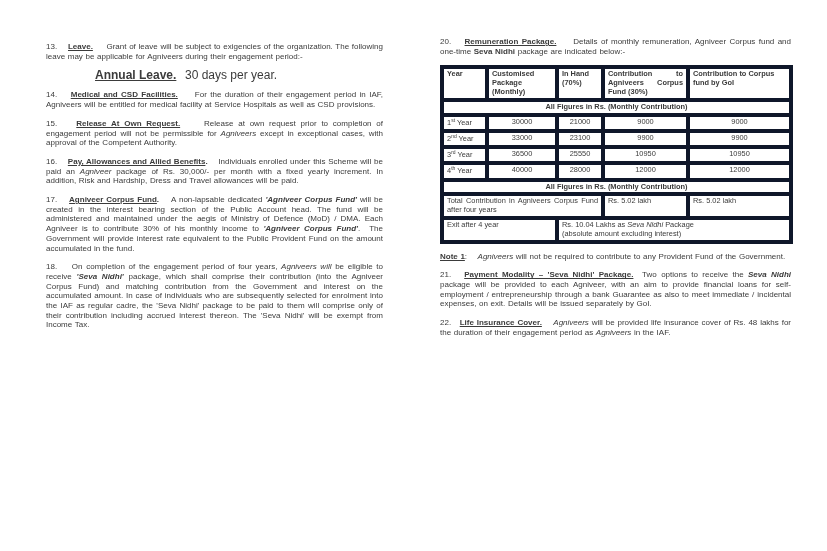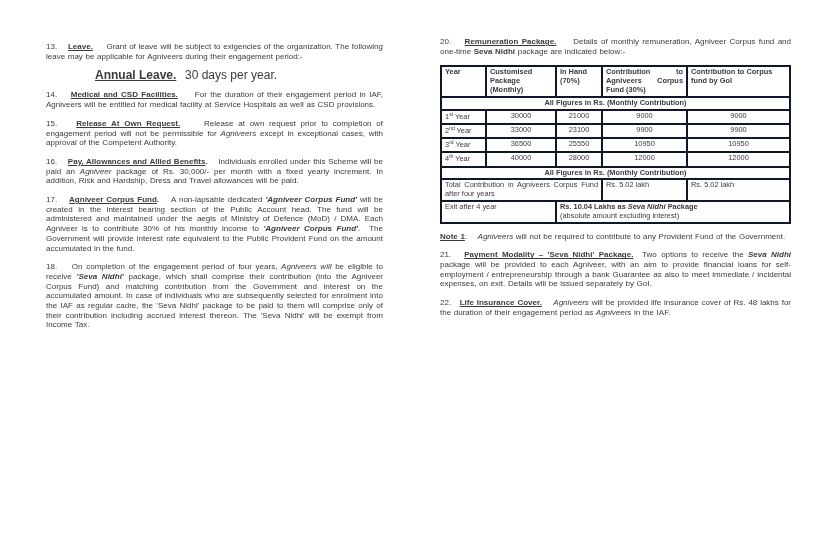--- a/index.html
+++ b/index.html
@@ -24,29 +24,29 @@
 
   .leave-list { margin:0 0 10px 49px; font-size:12px; line-height:10px; }
   .leave-row { display:flex; }
   .leave-label { font-weight:bold; text-decoration:underline; width:90px; flex:none; }
 
   table.remun {
     width:100%; border-collapse:collapse; table-layout:fixed;
     margin:1px 0 8px 0; font-size:7.4px; line-height:8.8px;
   }
   .remun th, .remun td {
-    border:2px solid #0f172a; padding:1px 3px; vertical-align:top;
+    border:4px solid #0f172a; padding:1px 3px; vertical-align:top;
   }
   .remun th { text-align:left; font-weight:bold; }
   .remun th.just { text-align:justify; }
   .remun td.num { text-align:center; }
   .remun td.subhead { text-align:center; font-weight:bold; }
   .remun td.lbl { text-align:justify; }
   .remun sup { font-size:5px; line-height:1; }
-  .exit-main { font-weight:bold; }
+  .exit-main { font-weight:normal; }
   .exit-main .nidhi { font-style:italic; }
 </style>
 </head>
 <body>
 
 <div class="page">
 
   <div class="col left">
     <p class="para"><span>13.&nbsp;&nbsp;&nbsp;&nbsp;</span><span class="seg-h">Leave.</span><span>&nbsp;&nbsp;&nbsp;&nbsp;&nbsp;Grant of leave will be subject to exigencies of the organization.  The following leave may be applicable for Agniveers during their engagement period:-</span></p>
     <div class="leave-list">

